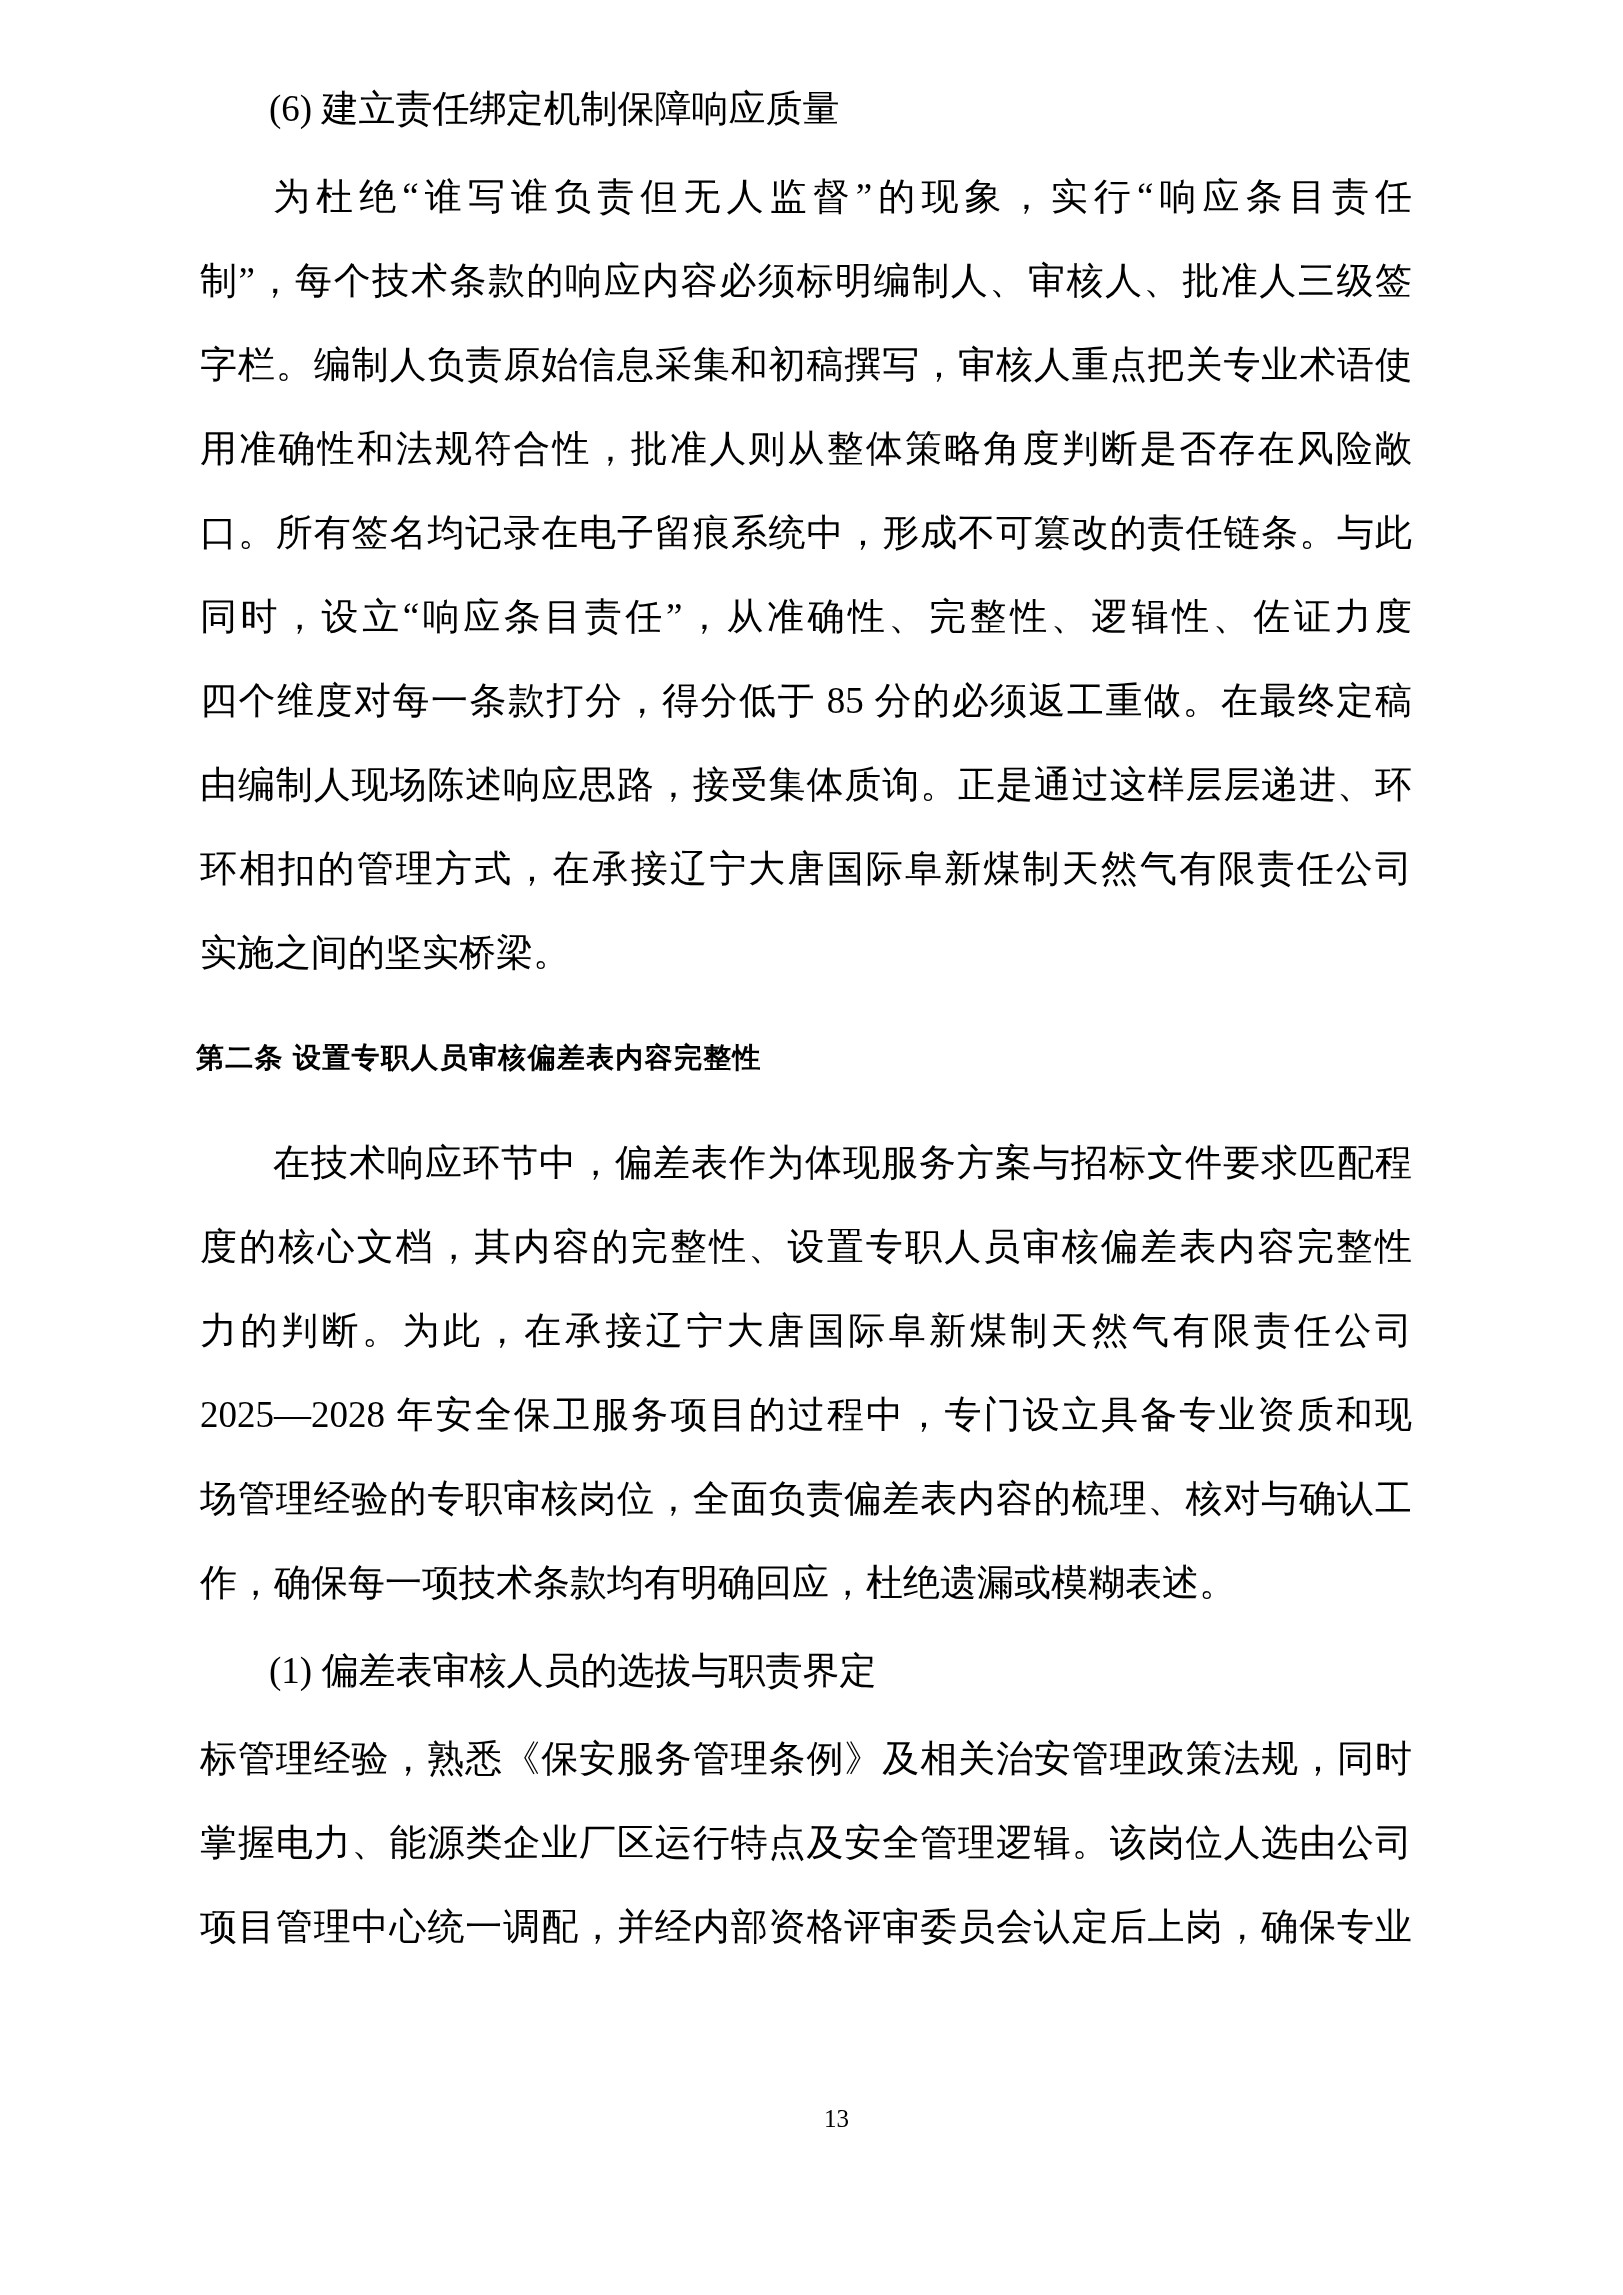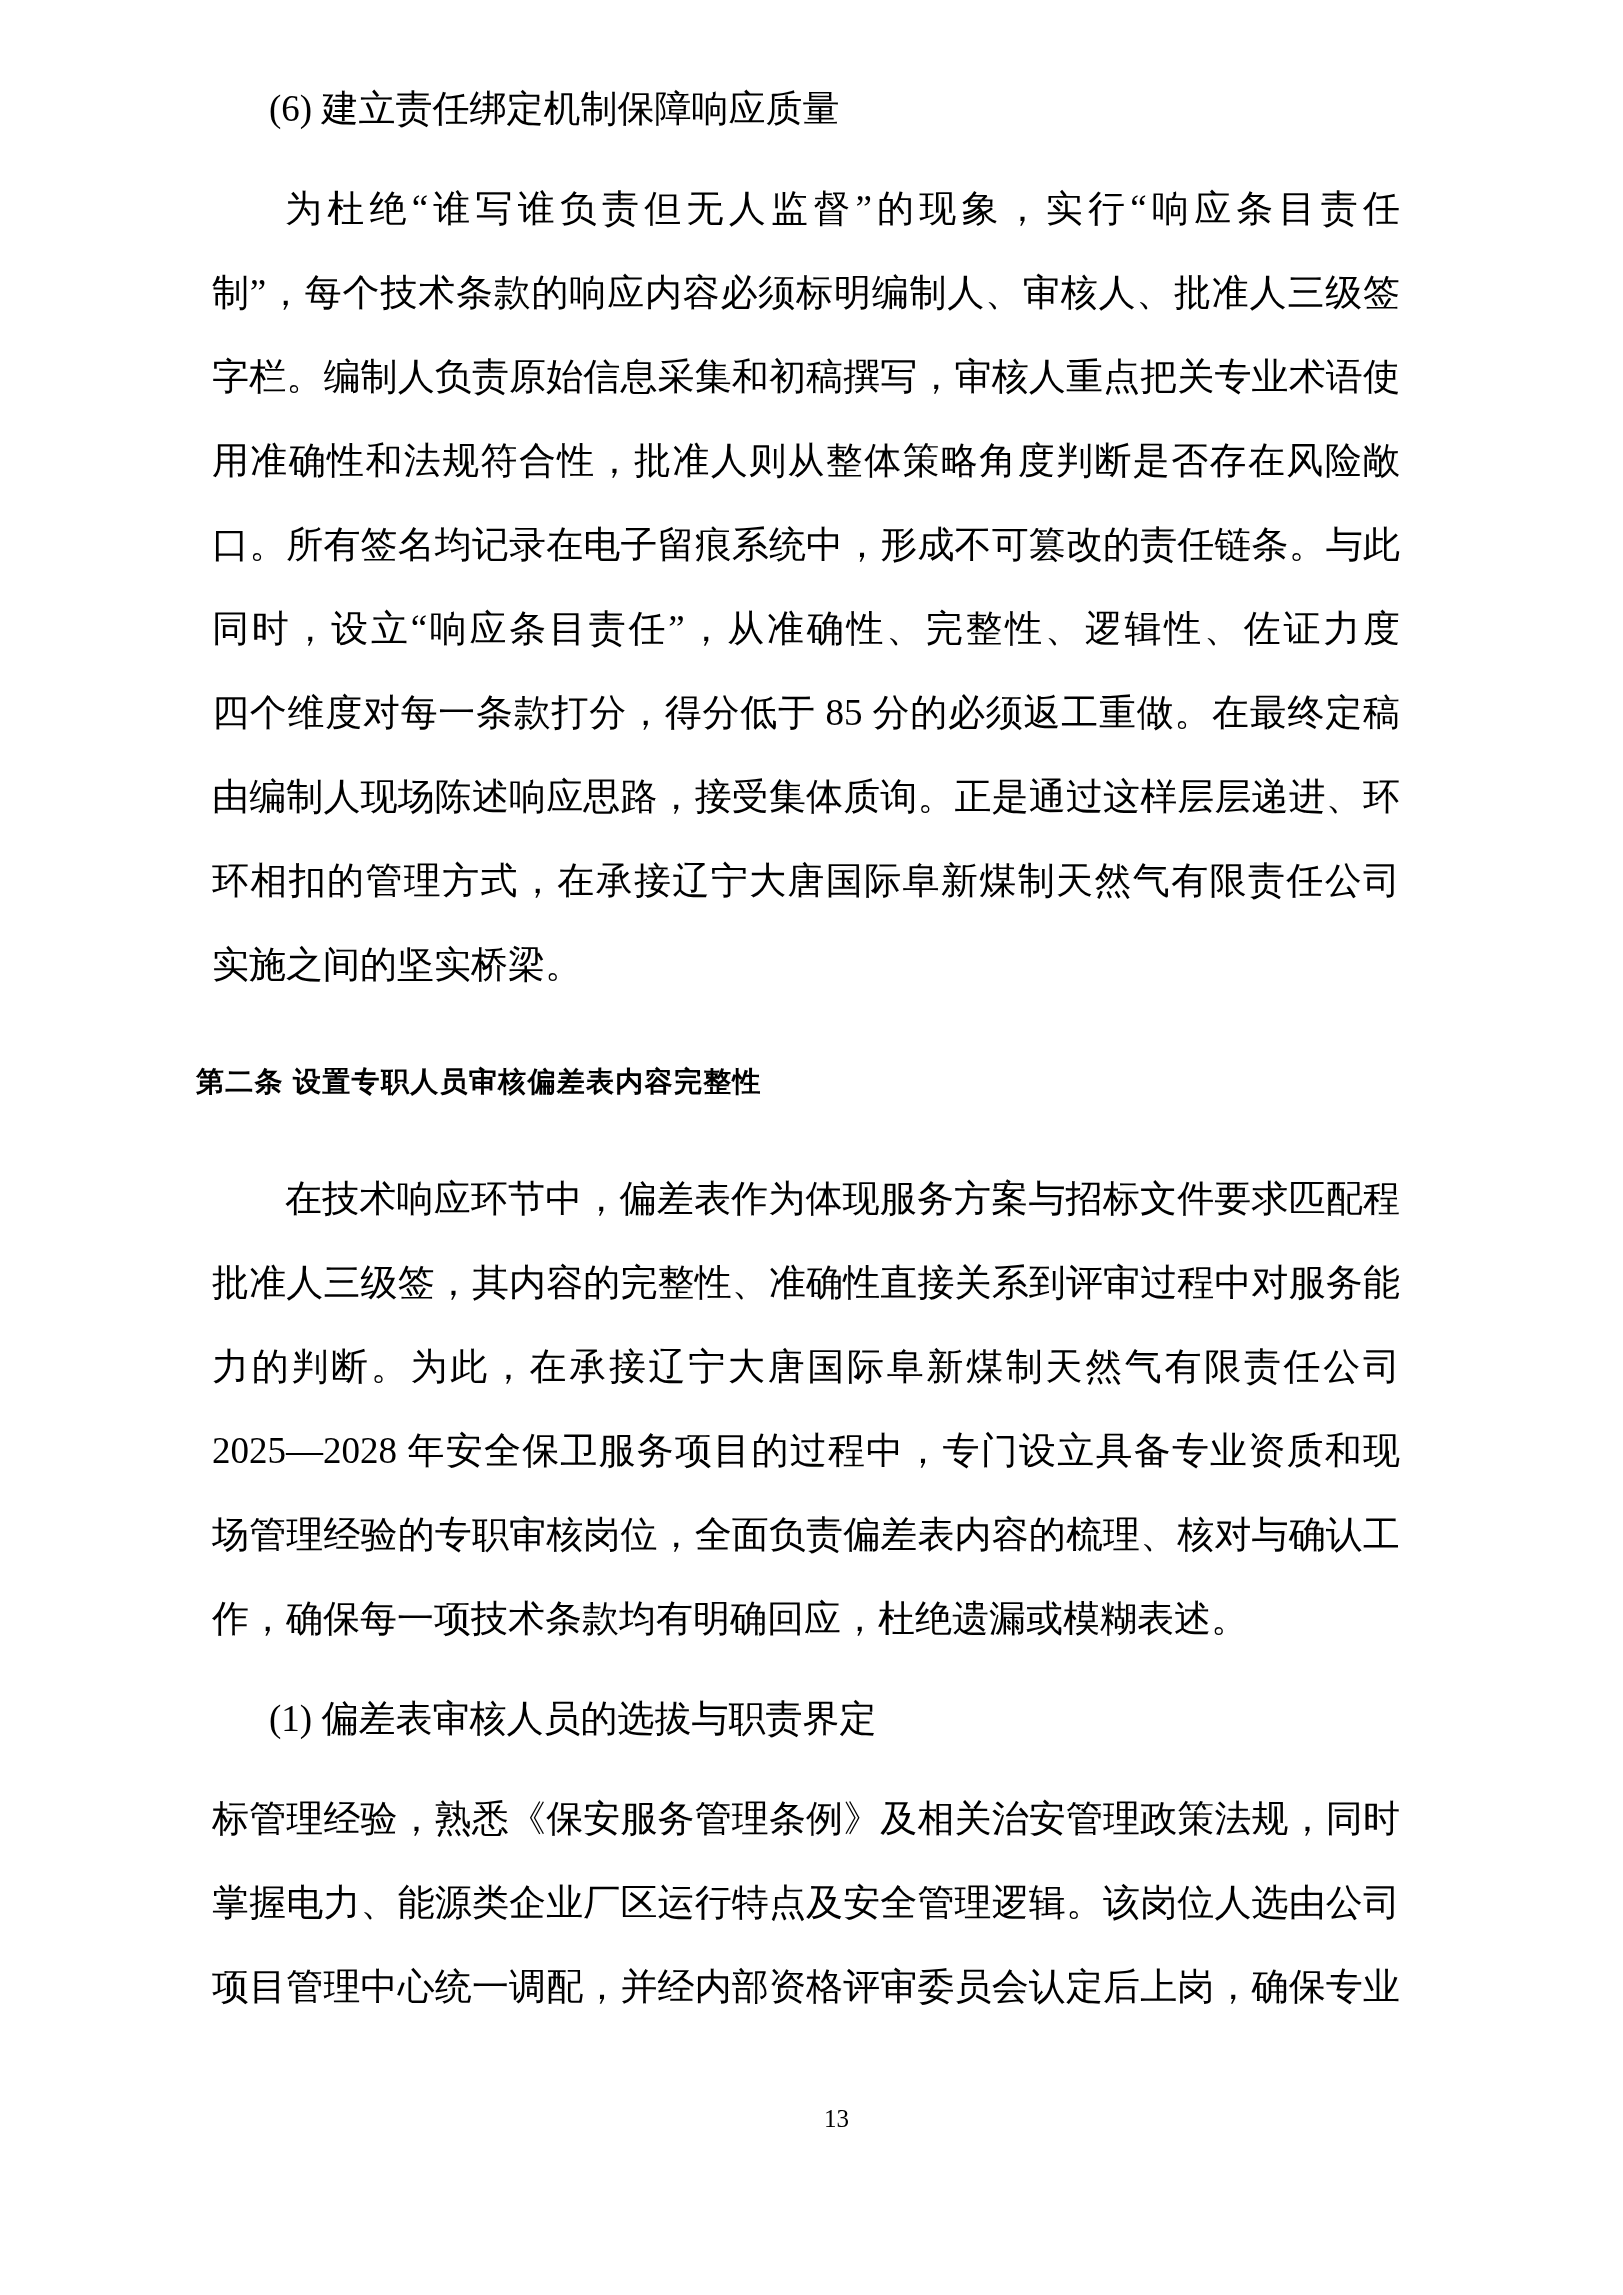--- a/index.html
+++ b/index.html
@@ -23,21 +23,21 @@
   }
   .content {
     position: absolute;
     left: 196px;
     top: 67px;
     width: 1220px;
     font-family: "Liberation Serif", "DejaVu Serif", serif;
     font-size: 37px;
     color: #000000;
   }
-  .para { margin: 16px; padding: 0; }
+  .para { margin: 4px; padding: 0; }
   .line {
     height: 84px;
     line-height: 84px;
     text-align: justify;
     text-align-last: justify;
     text-justify: inter-character;
     word-break: keep-all;
     white-space: normal;
   }
   .line.nostretch {
@@ -86,21 +86,21 @@
         <div class="line">口。所有签名均记录在电子留痕系统中，形成不可篡改的责任链条。与此</div>
         <div class="line">同时，设立“响应条目责任”，从准确性、完整性、逻辑性、佐证力度</div>
         <div class="line">四个维度对每一条款打分，得分低于 85 分的必须返工重做。在最终定稿</div>
         <div class="line">由编制人现场陈述响应思路，接受集体质询。正是通过这样层层递进、环</div>
         <div class="line">环相扣的管理方式，在承接辽宁大唐国际阜新煤制天然气有限责任公司</div>
         <div class="line nostretch">实施之间的坚实桥梁。</div>
       </div>
       <div class="heading">第二条 设置专职人员审核偏差表内容完整性</div>
       <div class="para">
         <div class="line indent">在技术响应环节中，偏差表作为体现服务方案与招标文件要求匹配程</div>
-        <div class="line">批准人三级签，其内容的完整性、准确性直接关系到评审过程中对服务能</div>
+        <div class="line">度的核心文档，其内容的完整性、设置专职人员审核偏差表内容完整性</div>
         <div class="line">力的判断。为此，在承接辽宁大唐国际阜新煤制天然气有限责任公司</div>
         <div class="line">2025—2028 年安全保卫服务项目的过程中，专门设立具备专业资质和现</div>
         <div class="line">场管理经验的专职审核岗位，全面负责偏差表内容的梳理、核对与确认工</div>
         <div class="line nostretch">作，确保每一项技术条款均有明确回应，杜绝遗漏或模糊表述。</div>
       </div>
       <div class="line indent nostretch">(1) 偏差表审核人员的选拔与职责界定</div>
       <div class="para">
         <div class="line">标管理经验，熟悉《保安服务管理条例》及相关治安管理政策法规，同时</div>
         <div class="line">掌握电力、能源类企业厂区运行特点及安全管理逻辑。该岗位人选由公司</div>
         <div class="line">项目管理中心统一调配，并经内部资格评审委员会认定后上岗，确保专业</div>

